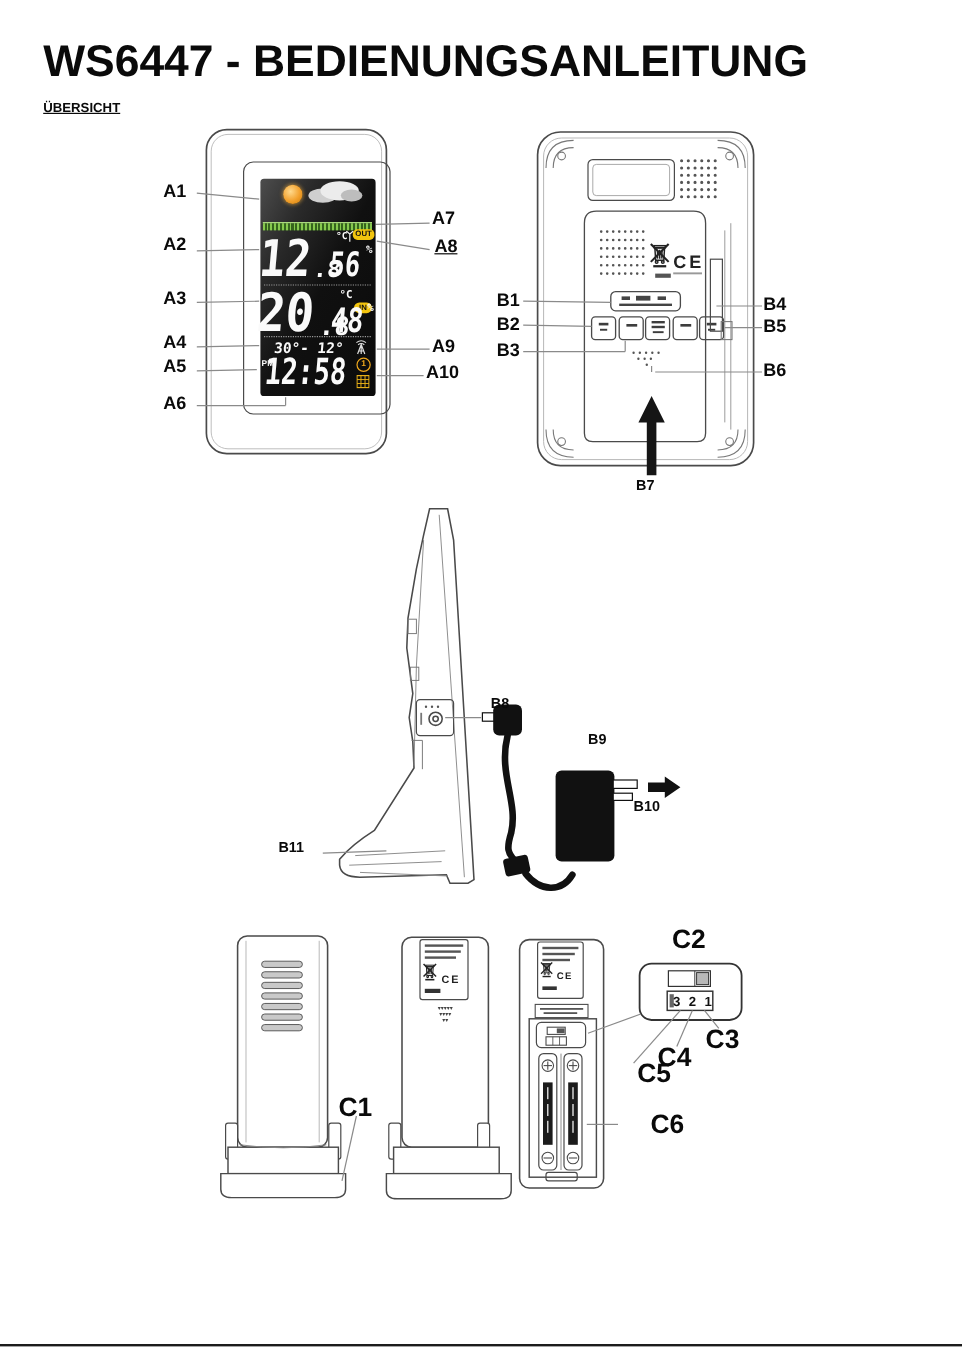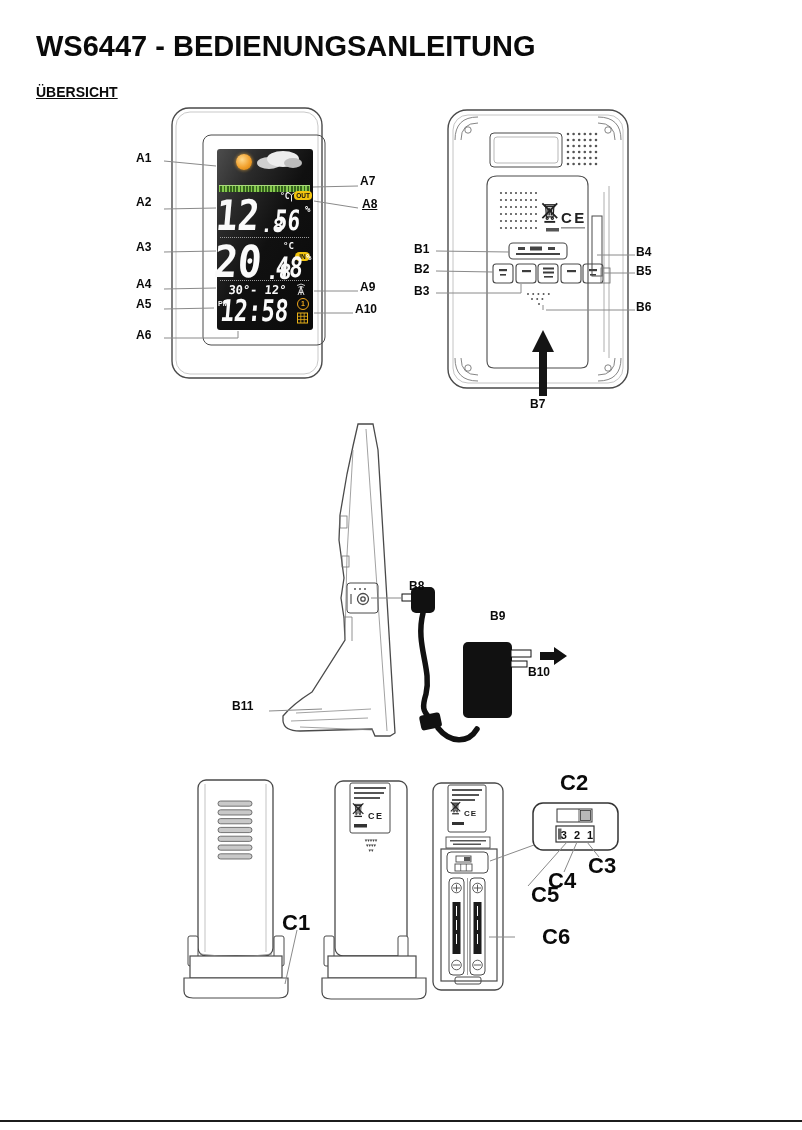--- a/index.html
+++ b/index.html
@@ -1,21 +1,21 @@
 <!DOCTYPE html>
 <html><head>
 <meta charset="utf-8">
 <style>
   html,body{margin:0;padding:0;background:#fff;}
   #page{position:relative;width:802px;height:1130px;background:#fff;overflow:hidden;
         font-family:"Liberation Sans",sans-serif;color:#0a0a0a;}
-  .title{position:absolute;left:36px;top:30px;font-size:29px;font-weight:bold;margin:0;white-space:nowrap;}
-  .section-heading{position:absolute;left:36px;top:84px;font-size:14px;font-weight:bold;text-decoration:underline;white-space:nowrap;}
+  .title{position:absolute;left:36px;top:30px;font-size:37px;font-weight:bold;margin:0;white-space:nowrap;}
+  .section-heading{position:absolute;left:36px;top:84px;font-size:11px;font-weight:bold;text-decoration:underline;white-space:nowrap;}
   #art{position:absolute;left:0;top:0;}
-  .lbl{position:absolute;font-weight:bold;font-size:12px;line-height:1;white-space:nowrap;}
+  .lbl{position:absolute;font-weight:bold;font-size:15px;line-height:1;white-space:nowrap;}
   .lbl.lg{font-size:12px;}
   .lbl.xl{font-size:22px;}
   .lcd{position:absolute;left:217px;top:149px;width:96px;height:181px;border-radius:3px;
        background:linear-gradient(118deg,#4d4d4d 0%,#2a2a2a 24%,#101010 52%,#0b0b0b 100%);}
   .lcd *{position:absolute;}
   .seg{font-family:"DejaVu Sans Mono",monospace;font-weight:bold;color:#fafafa;line-height:1;
        transform-origin:left top;white-space:nowrap;}
   .pill{background:#f2c40e;color:#111;font-weight:bold;text-align:center;border-radius:4px;
         font-family:"Liberation Sans",sans-serif;}
   .dotline{border-top:1px dotted #9a9a9a;height:0;}

